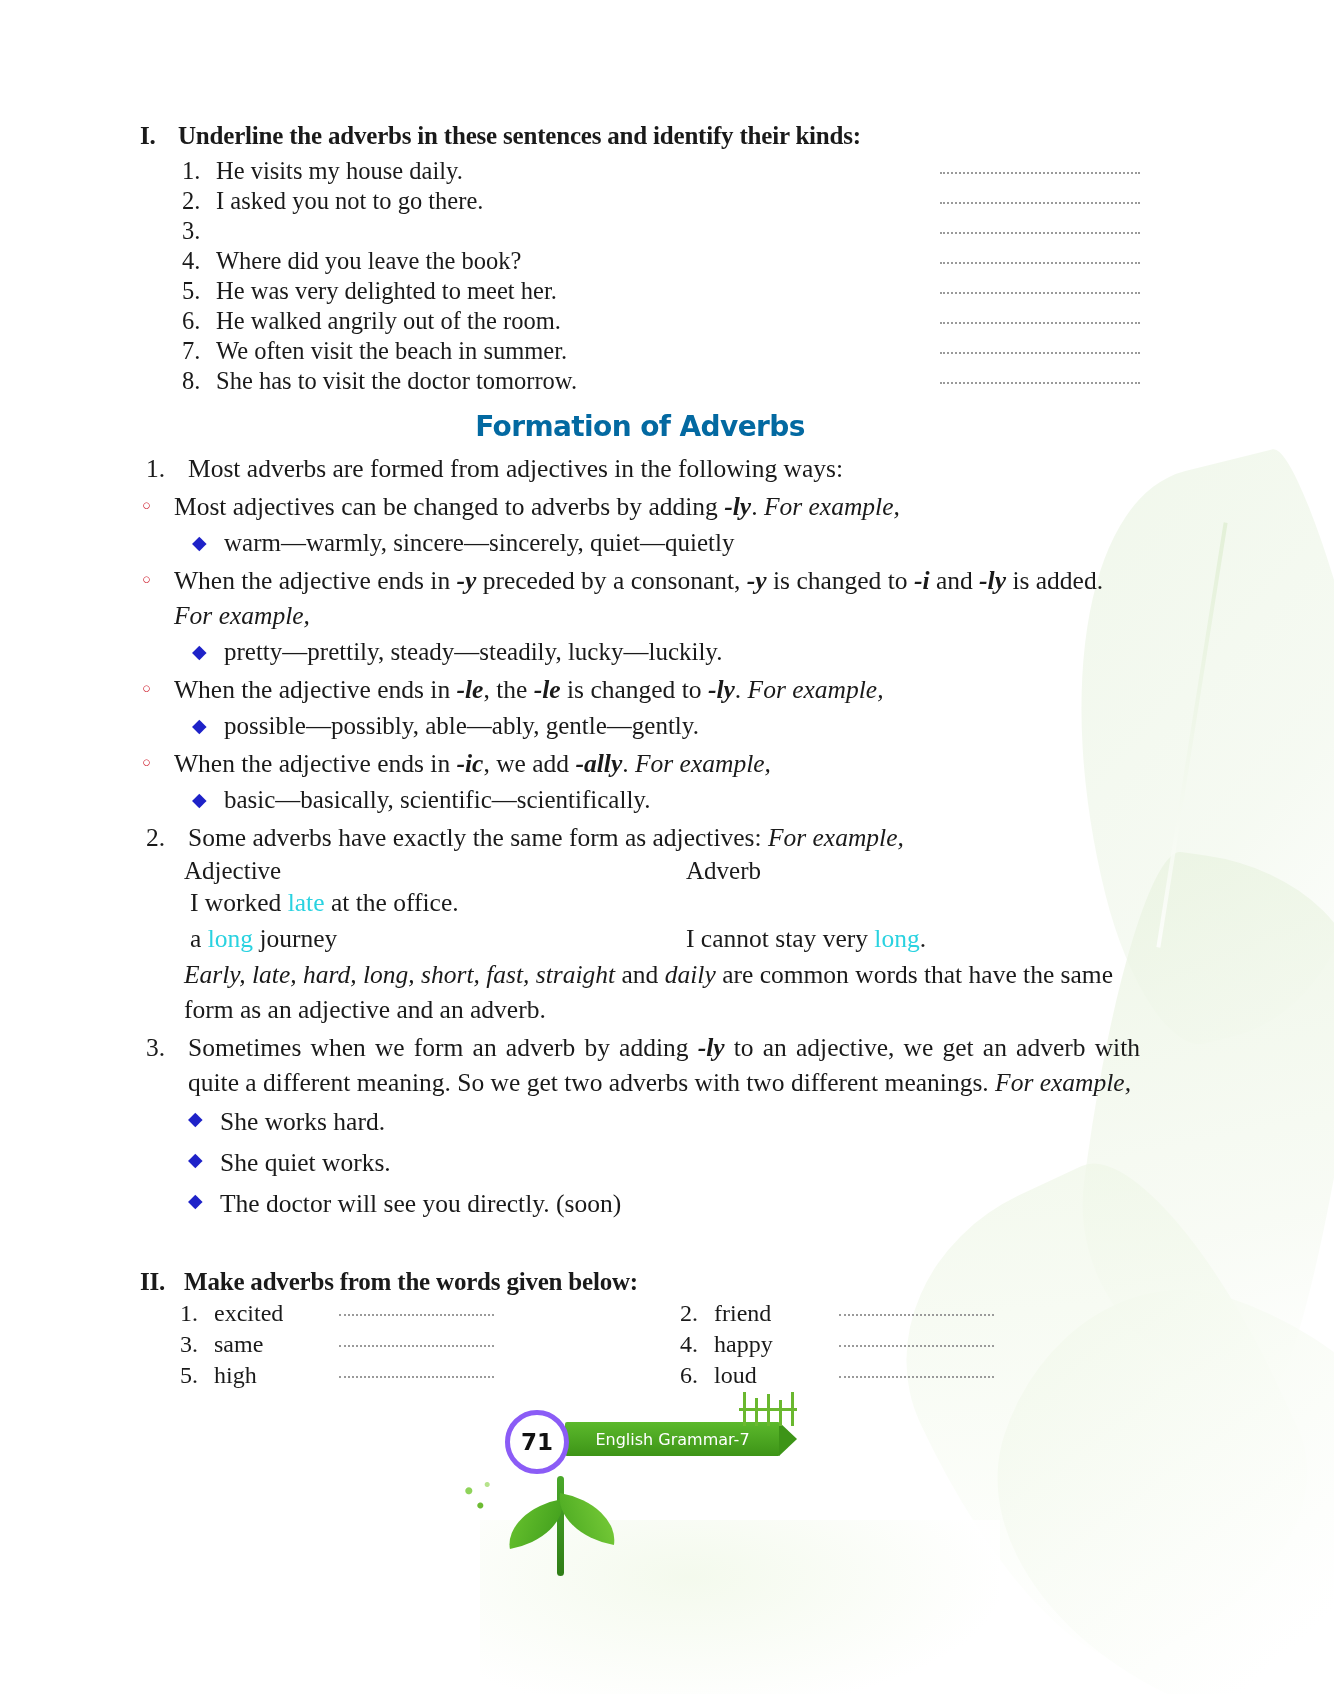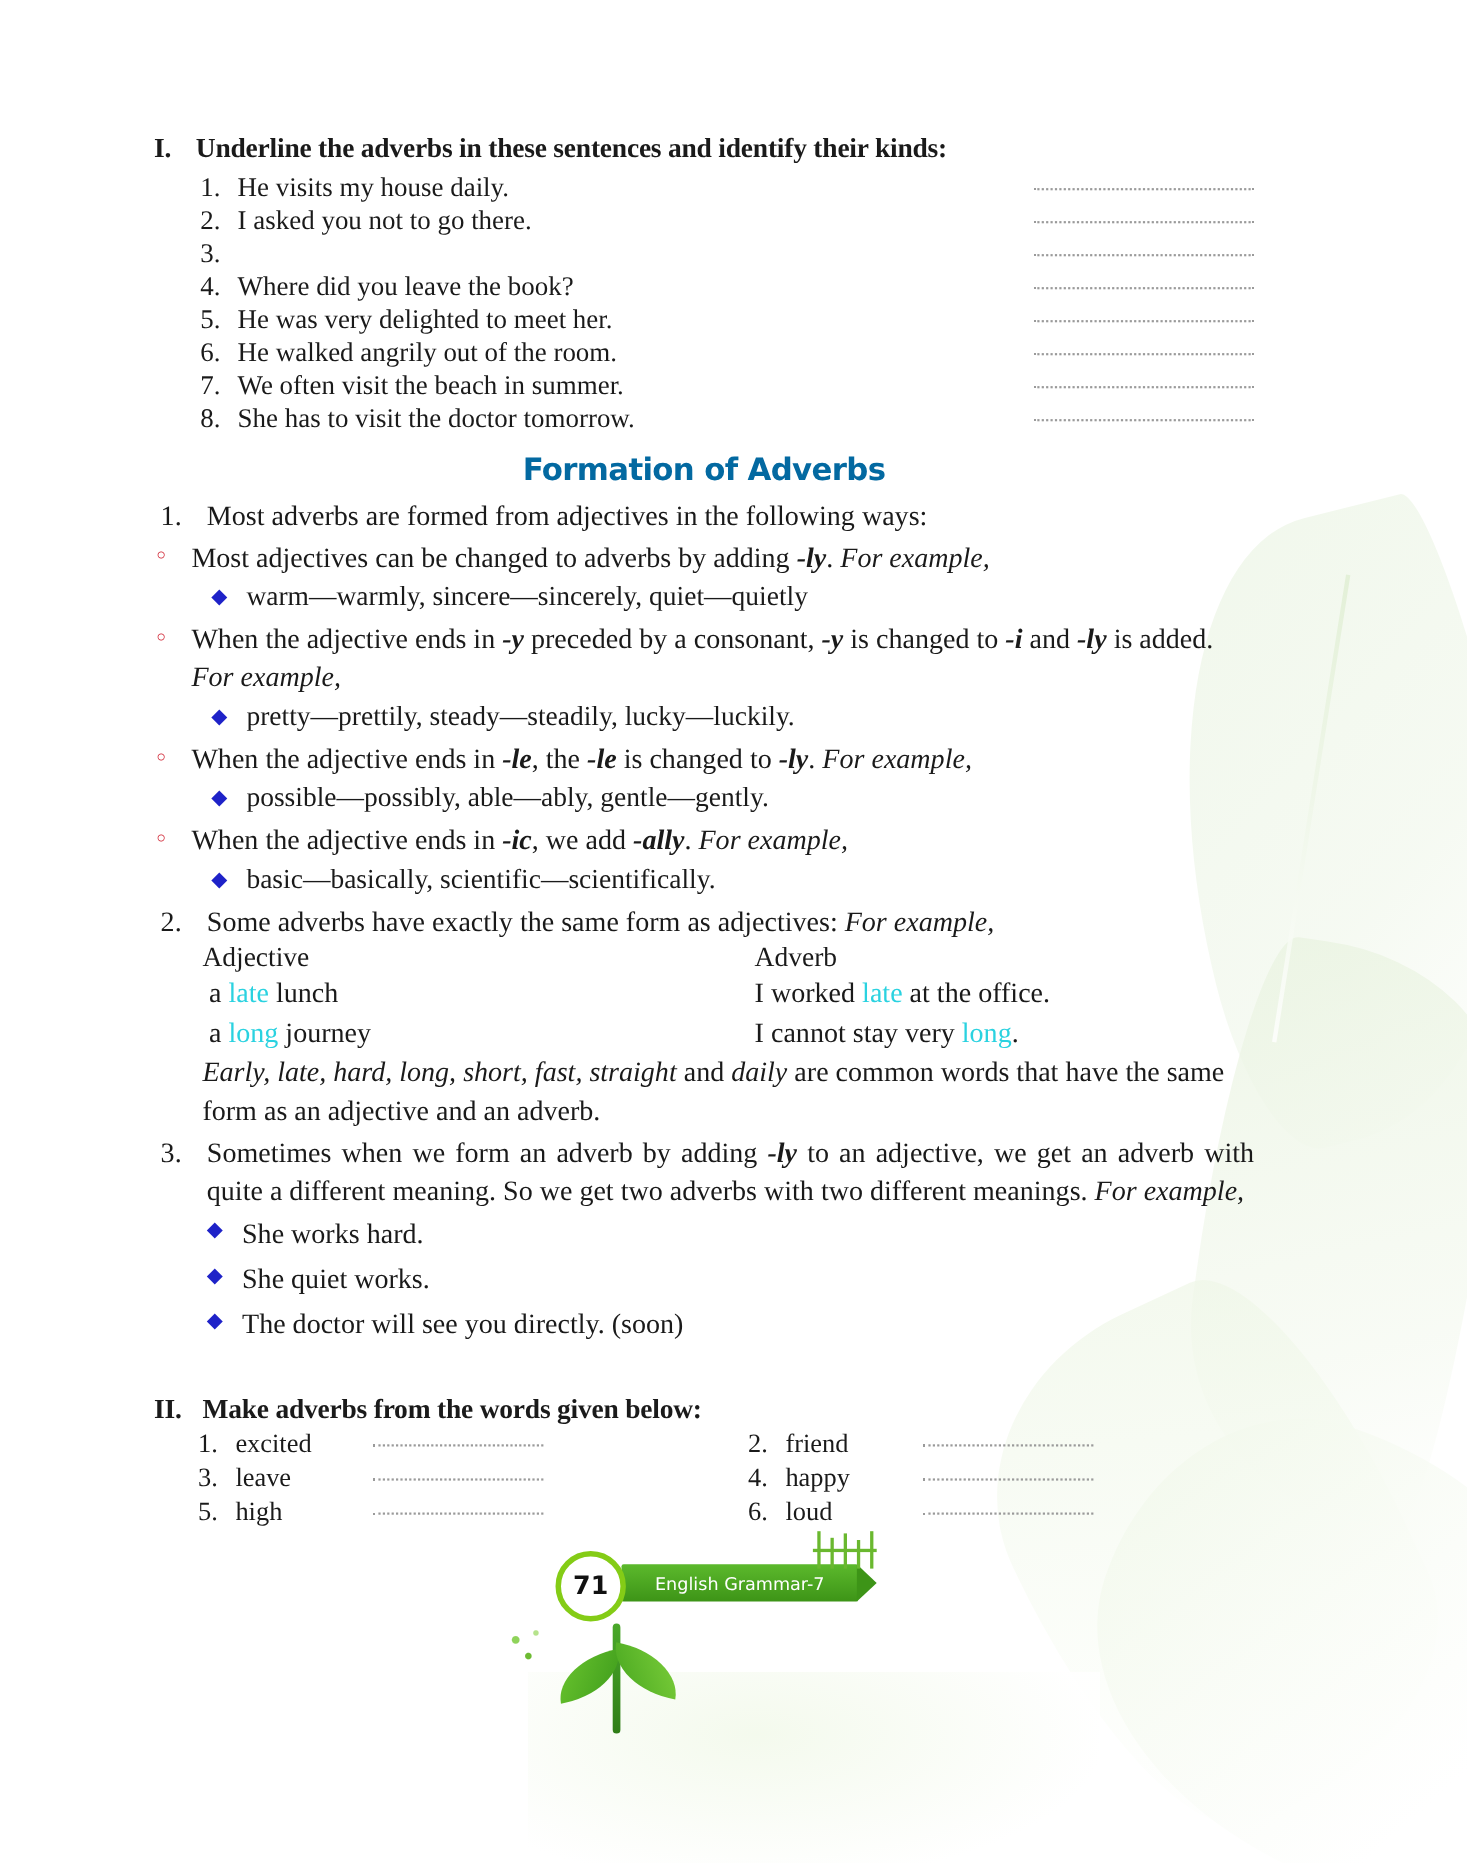--- a/index.html
+++ b/index.html
@@ -141,21 +141,21 @@
   .leafR{position:absolute;left:56px;top:46px;width:62px;height:42px;
     background:linear-gradient(240deg,#7fd03c,#45a51e);
     border-radius:0 100% 0 100%;transform:rotate(10deg);}
   .sparkle{position:absolute;left:-45px;top:22px;width:46px;height:42px;
     background:radial-gradient(circle at 30% 40%,#8fd35a 0 3px,transparent 4px),
                radial-gradient(circle at 70% 25%,#b6e38c 0 2px,transparent 3px),
                radial-gradient(circle at 55% 75%,#6dbb33 0 2.5px,transparent 3.5px);}
 
   .pagebadge{
     position:absolute;left:505px;top:10px;width:64px;height:64px;border-radius:50%;
-    background:#ffffff;border:5px solid #84cc16;
+    background:#ffffff;border:5px solid #8b5cf6;
     display:flex;align-items:center;justify-content:center;
     font-family:"DejaVu Sans", sans-serif;font-weight:bold;font-size:23px;color:#111;
     box-sizing:border-box;z-index:4;
   }
   .banner{
     position:absolute;left:565px;top:22px;width:215px;height:34px;
     background:linear-gradient(#5cb92c,#3d9417);
     display:flex;align-items:center;justify-content:center;
     color:#ffffff;font-family:"DejaVu Sans", sans-serif;font-size:16px;
     border-radius:2px;
@@ -286,21 +286,20 @@
       <span class="n">2.</span>
       <span class="body"><span>Some adverbs have exactly the same form as adjectives: </span><i>For example,</i></span>
     </div>
 
     <div class="pairhead">
       <span class="c1">Adjective</span>
       <span>Adverb</span>
     </div>
 
     <div class="pairrow">
-      <span class="c1"><span>a </span><span class="hl">late</span><span> lunch</span></span>
       <span><span>I worked </span><span class="hl">late</span><span> at the office.</span></span>
     </div>
     <div class="pairrow">
       <span class="c1"><span>a </span><span class="hl">long</span><span> journey</span></span>
       <span><span>I cannot stay very </span><span class="hl">long</span><span>.</span></span>
     </div>
 
     <div class="para"><i>Early, late, hard, long, short, fast, straight</i><span> and </span><i>daily</i><span> are common words that have the same form as an adjective and an adverb.</span></div>
 
     <div class="num-item justify">
@@ -336,21 +335,21 @@
         </span>
         <span class="cell">
           <span class="num">2.</span>
           <span class="w">friend</span>
           <span class="dots"></span>
         </span>
       </div>
       <div class="row">
         <span class="cell">
           <span class="num">3.</span>
-          <span class="w">leave</span>
+          <span class="w">same</span>
           <span class="dots"></span>
         </span>
         <span class="cell">
           <span class="num">4.</span>
           <span class="w">happy</span>
           <span class="dots"></span>
         </span>
       </div>
       <div class="row">
         <span class="cell">

